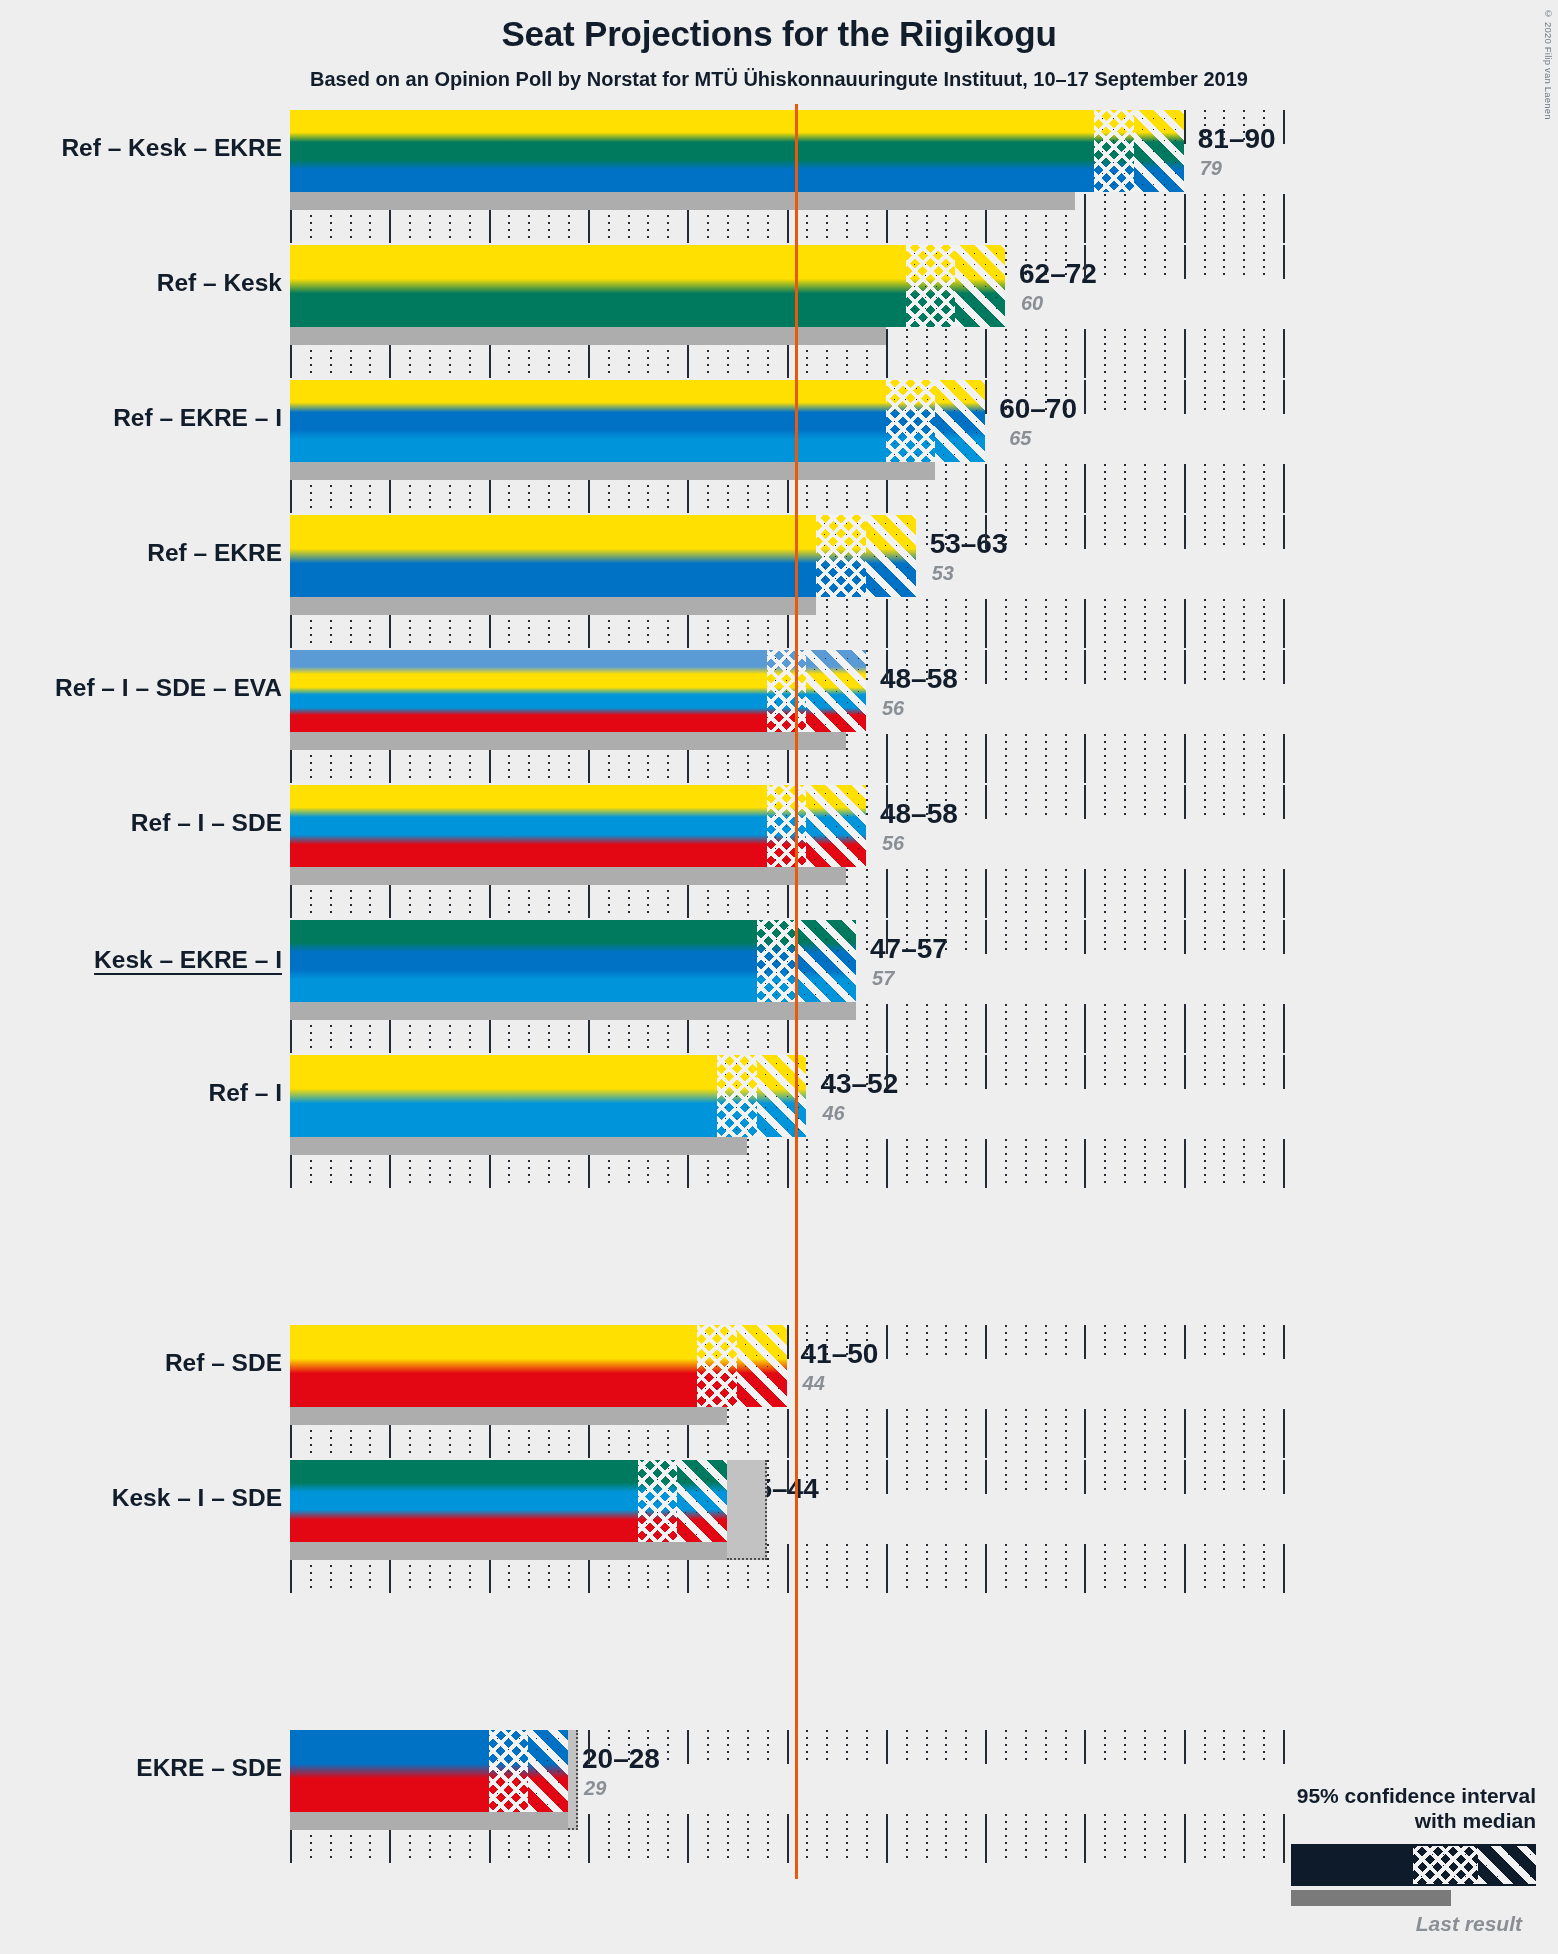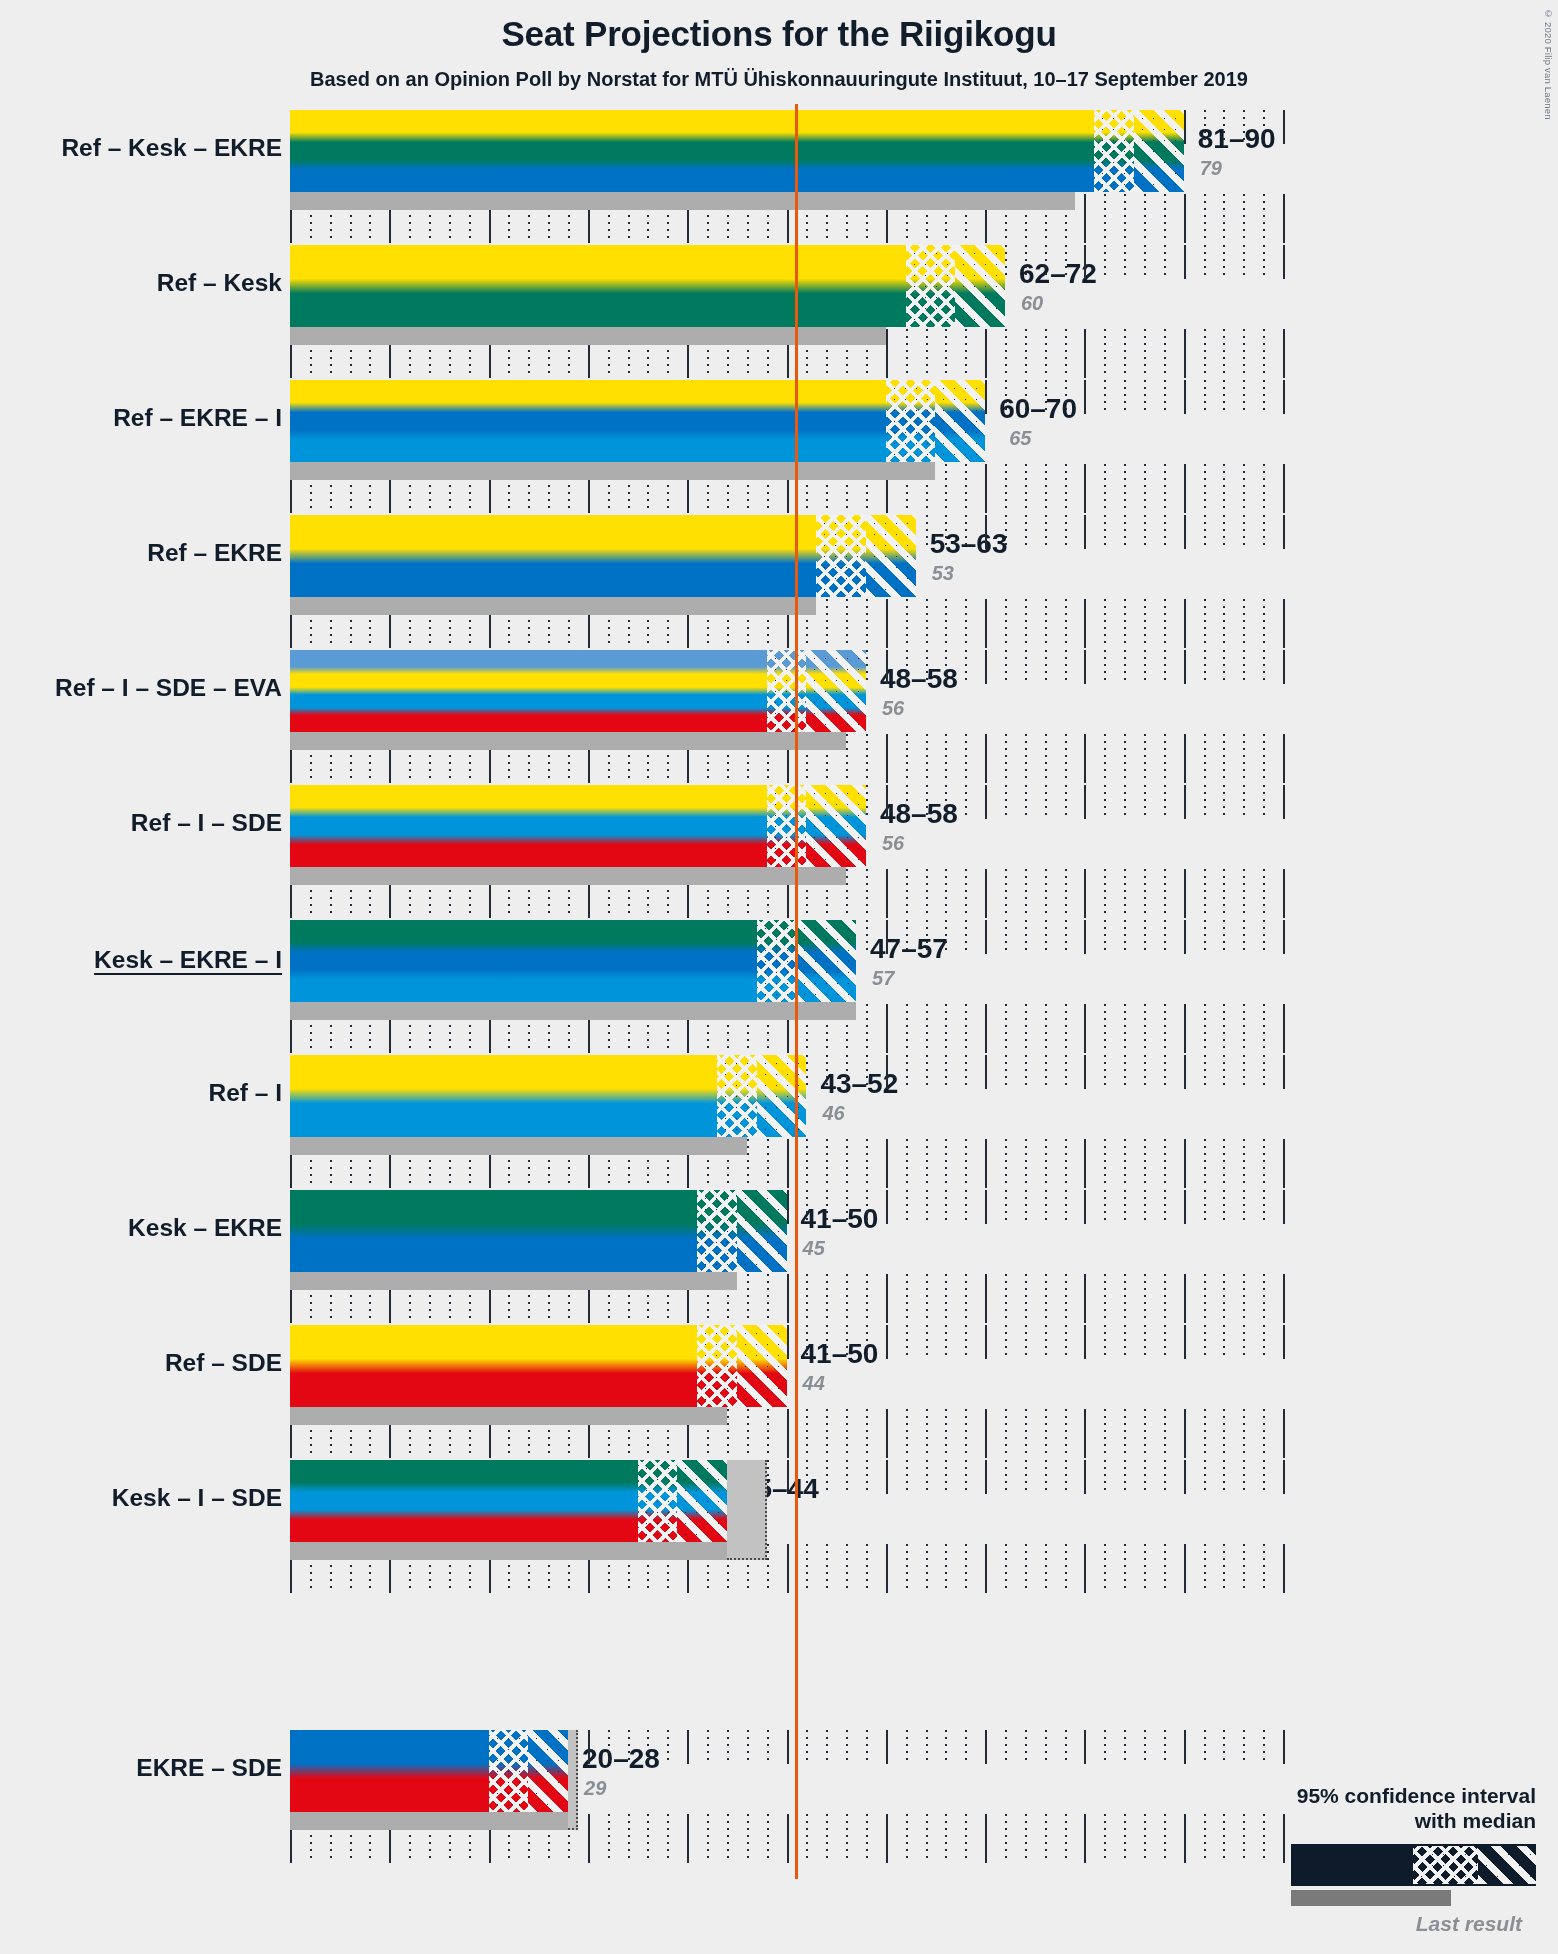--- a/index.html
+++ b/index.html
@@ -323,44 +323,20 @@
         <div class="dotover"></div>
       </div>
       <div style="position: absolute; left: 756.743px; top: 0px; width: 49.6535px; height: 82px; background: linear-gradient(rgb(255, 224, 0) 9%, rgb(255, 224, 0) 41%, rgb(0, 149, 218) 59%, rgb(0, 149, 218) 91%); z-index: 10;">
         <div class="mask-diag"></div>
         <div class="dotover"></div>
       </div>
       <div class="rowlabel" style="top: 24px;">Ref – I</div>
       <div class="valmain" style="left: 820.396px; top: 13px;">43–52</div>
       <div class="valsub" style="left: 822.396px; top: 47px;">46</div>
     </div>
-    <div class="row" style="top: 1086px; height: 135px;">
-      <div class="ticklayer" style="position: absolute; left: 290px; top: 0px; width: 1003px; height: 34px; z-index: 3;">
-        <div style="position: absolute; inset: 0px; background-image: repeating-linear-gradient(to right, rgb(34, 43, 54) 0px, rgb(34, 43, 54) 2px, transparent 2px, transparent 19.86px); mask-image: repeating-linear-gradient(rgb(0, 0, 0) 0px, rgb(0, 0, 0) 2px, transparent 2px, transparent 7px);"></div>
-        <div style="position: absolute; inset: 0px; background-image: repeating-linear-gradient(to right, rgb(34, 43, 54) 0px, rgb(34, 43, 54) 2px, transparent 2px, transparent 99.31px);"></div>
-      </div>
-      <div class="ticklayer" style="position: absolute; left: 290px; top: 84px; width: 1003px; height: 49px; z-index: 3;">
-        <div style="position: absolute; inset: 0px; background-image: repeating-linear-gradient(to right, rgb(34, 43, 54) 0px, rgb(34, 43, 54) 2px, transparent 2px, transparent 19.86px); mask-image: repeating-linear-gradient(rgb(0, 0, 0) 0px, rgb(0, 0, 0) 2px, transparent 2px, transparent 7px);"></div>
-        <div style="position: absolute; inset: 0px; background-image: repeating-linear-gradient(to right, rgb(34, 43, 54) 0px, rgb(34, 43, 54) 2px, transparent 2px, transparent 99.31px);"></div>
-      </div>
-      <div class="lastres-ghost" style="left: 290px; top: 0px; width: 446.881px; height: 100px; background: rgb(179, 179, 179); border: none; z-index: 2;"></div>
-      <div style="position: absolute; left: 290px; top: 82px; width: 446.881px; height: 18px; background: rgb(173, 173, 173); z-index: 6;"></div>
-      <div class="barfill" style="position: absolute; left: 290px; top: 0px; width: 407.158px; height: 82px; background: linear-gradient(rgb(0, 122, 94) 9%, rgb(0, 122, 94) 41%, rgb(0, 114, 198) 59%, rgb(0, 114, 198) 91%); z-index: 10;"></div>
-      <div style="position: absolute; left: 697.158px; top: 0px; width: 39.7228px; height: 82px; background: linear-gradient(rgb(0, 122, 94) 9%, rgb(0, 122, 94) 41%, rgb(0, 114, 198) 59%, rgb(0, 114, 198) 91%); z-index: 10;">
-        <div class="mask-cross"></div>
-        <div class="dotover"></div>
-      </div>
-      <div style="position: absolute; left: 736.881px; top: 0px; width: 49.6535px; height: 82px; background: linear-gradient(rgb(0, 122, 94) 9%, rgb(0, 122, 94) 41%, rgb(0, 114, 198) 59%, rgb(0, 114, 198) 91%); z-index: 10;">
-        <div class="mask-diag"></div>
-        <div class="dotover"></div>
-      </div>
-      <div class="rowlabel" style="top: 24px;">Kesk – EKRE</div>
-      <div class="valmain" style="left: 800.535px; top: 13px;">41–50</div>
-      <div class="valsub" style="left: 802.535px; top: 47px;">45</div>
-    </div>
     <div class="row" style="top: 1221px; height: 135px;">
       <div class="ticklayer" style="position: absolute; left: 290px; top: 0px; width: 1003px; height: 34px; z-index: 3;">
         <div style="position: absolute; inset: 0px; background-image: repeating-linear-gradient(to right, rgb(34, 43, 54) 0px, rgb(34, 43, 54) 2px, transparent 2px, transparent 19.86px); mask-image: repeating-linear-gradient(rgb(0, 0, 0) 0px, rgb(0, 0, 0) 2px, transparent 2px, transparent 7px);"></div>
         <div style="position: absolute; inset: 0px; background-image: repeating-linear-gradient(to right, rgb(34, 43, 54) 0px, rgb(34, 43, 54) 2px, transparent 2px, transparent 99.31px);"></div>
       </div>
       <div class="ticklayer" style="position: absolute; left: 290px; top: 84px; width: 1003px; height: 49px; z-index: 3;">
         <div style="position: absolute; inset: 0px; background-image: repeating-linear-gradient(to right, rgb(34, 43, 54) 0px, rgb(34, 43, 54) 2px, transparent 2px, transparent 19.86px); mask-image: repeating-linear-gradient(rgb(0, 0, 0) 0px, rgb(0, 0, 0) 2px, transparent 2px, transparent 7px);"></div>
         <div style="position: absolute; inset: 0px; background-image: repeating-linear-gradient(to right, rgb(34, 43, 54) 0px, rgb(34, 43, 54) 2px, transparent 2px, transparent 99.31px);"></div>
       </div>
       <div class="lastres-ghost" style="left: 290px; top: 0px; width: 436.95px; height: 100px; background: rgb(179, 179, 179); border: none; z-index: 2;"></div>

